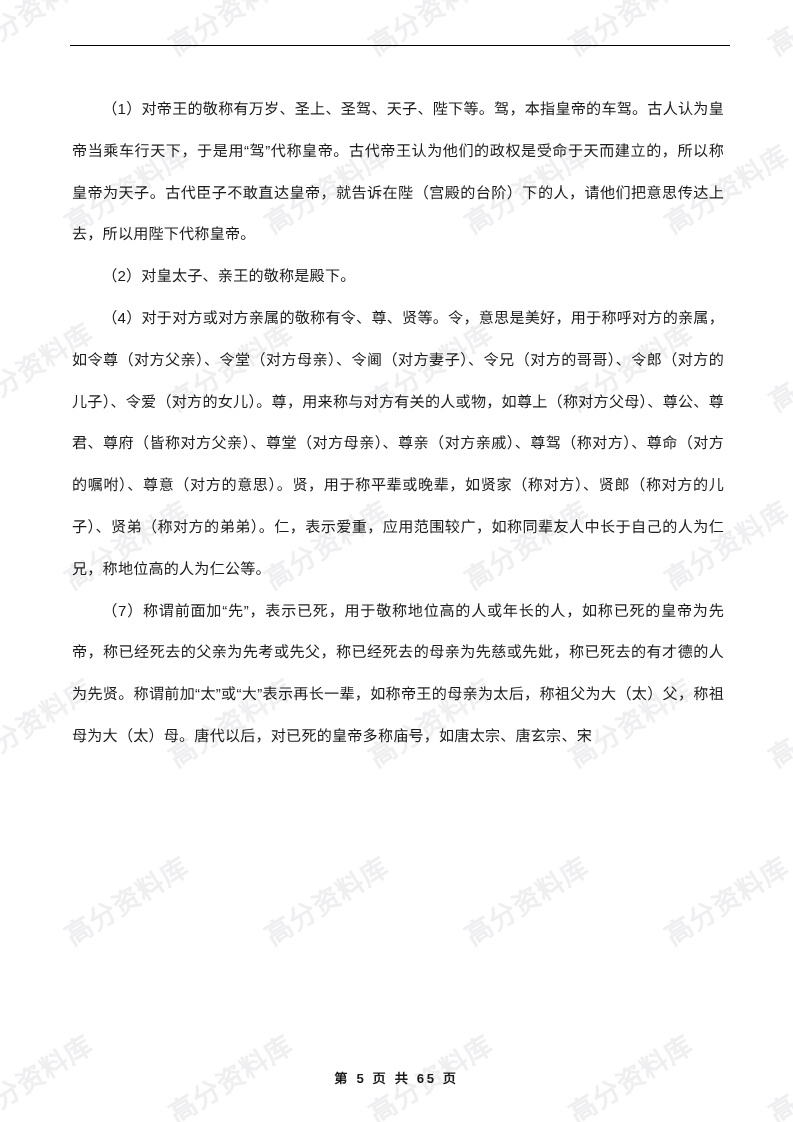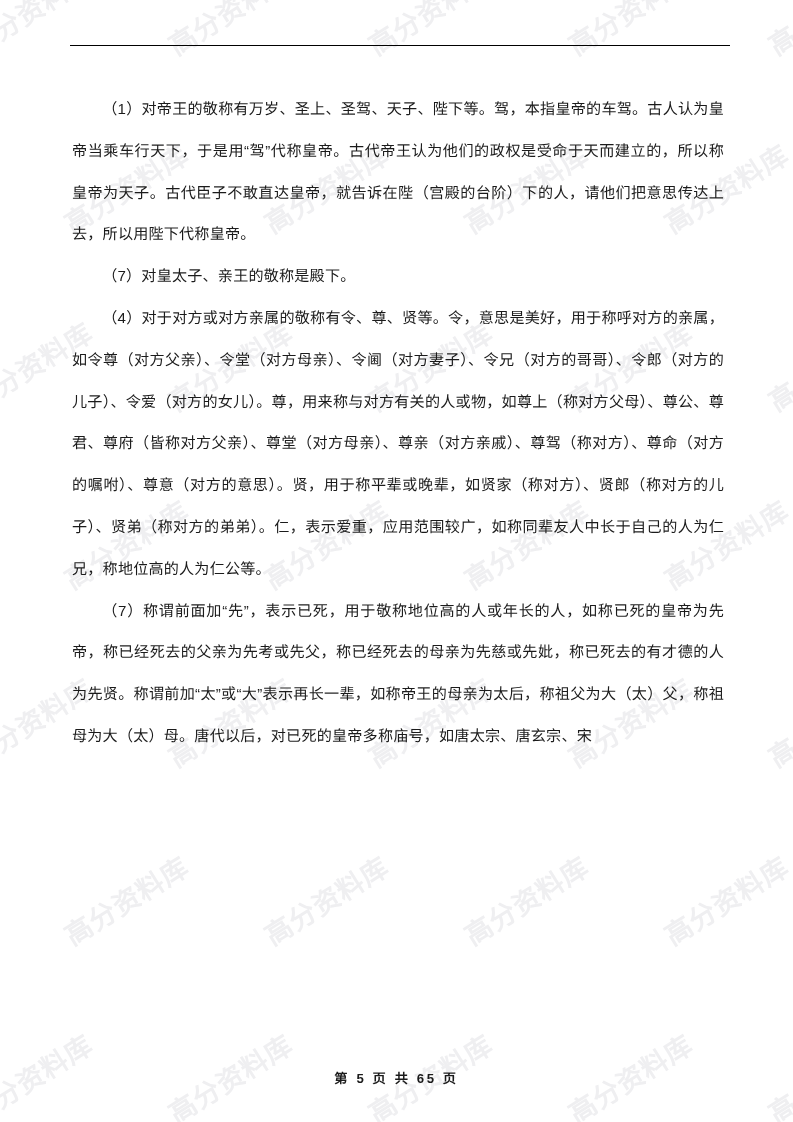--- a/index.html
+++ b/index.html
@@ -125,21 +125,21 @@
     <span class="watermark-mark" style="color: rgb(239, 239, 241); transform: rotate(-32deg); left: 560px; top: 1098px;">高分资料库</span>
     <span class="watermark-mark" style="color: rgb(239, 239, 241); transform: rotate(-32deg); left: 760px; top: 1098px;">高分资料库</span>
   </div>
 
 <div id="page-sheet">
 
   <div id="header-rule"></div>
 
   <div id="doc-body">
     <p class="para">（1）对帝王的敬称有万岁、圣上、圣驾、天子、陛下等。驾，本指皇帝的车驾。古人认为皇帝当乘车行天下，于是用“驾”代称皇帝。古代帝王认为他们的政权是受命于天而建立的，所以称皇帝为天子。古代臣子不敢直达皇帝，就告诉在陛（宫殿的台阶）下的人，请他们把意思传达上去，所以用陛下代称皇帝。</p>
-    <p class="para">（7）对皇太子、亲王的敬称是殿下。</p>
+    <p class="para">（2）对皇太子、亲王的敬称是殿下。</p>
     <p class="para">（4）对于对方或对方亲属的敬称有令、尊、贤等。令，意思是美好，用于称呼对方的亲属，如令尊（对方父亲）、令堂（对方母亲）、令阃（对方妻子）、令兄（对方的哥哥）、令郎（对方的儿子）、令爱（对方的女儿）。尊，用来称与对方有关的人或物，如尊上（称对方父母）、尊公、尊君、尊府（皆称对方父亲）、尊堂（对方母亲）、尊亲（对方亲戚）、尊驾（称对方）、尊命（对方的嘱咐）、尊意（对方的意思）。贤，用于称平辈或晚辈，如贤家（称对方）、贤郎（称对方的儿子）、贤弟（称对方的弟弟）。仁，表示爱重，应用范围较广，如称同辈友人中长于自己的人为仁兄，称地位高的人为仁公等。</p>
     <p class="para">（7）称谓前面加“先”，表示已死，用于敬称地位高的人或年长的人，如称已死的皇帝为先帝，称已经死去的父亲为先考或先父，称已经死去的母亲为先慈或先妣，称已死去的有才德的人为先贤。称谓前加“太”或“大”表示再长一辈，如称帝王的母亲为太后，称祖父为大（太）父，称祖母为大（太）母。唐代以后，对已死的皇帝多称庙号，如唐太宗、唐玄宗、宋</p>
   </div>
 
   <div id="page-footer">
     <span class="footer-text">第 5 页 共 65 页</span>
   </div>
 
 </div>
 

